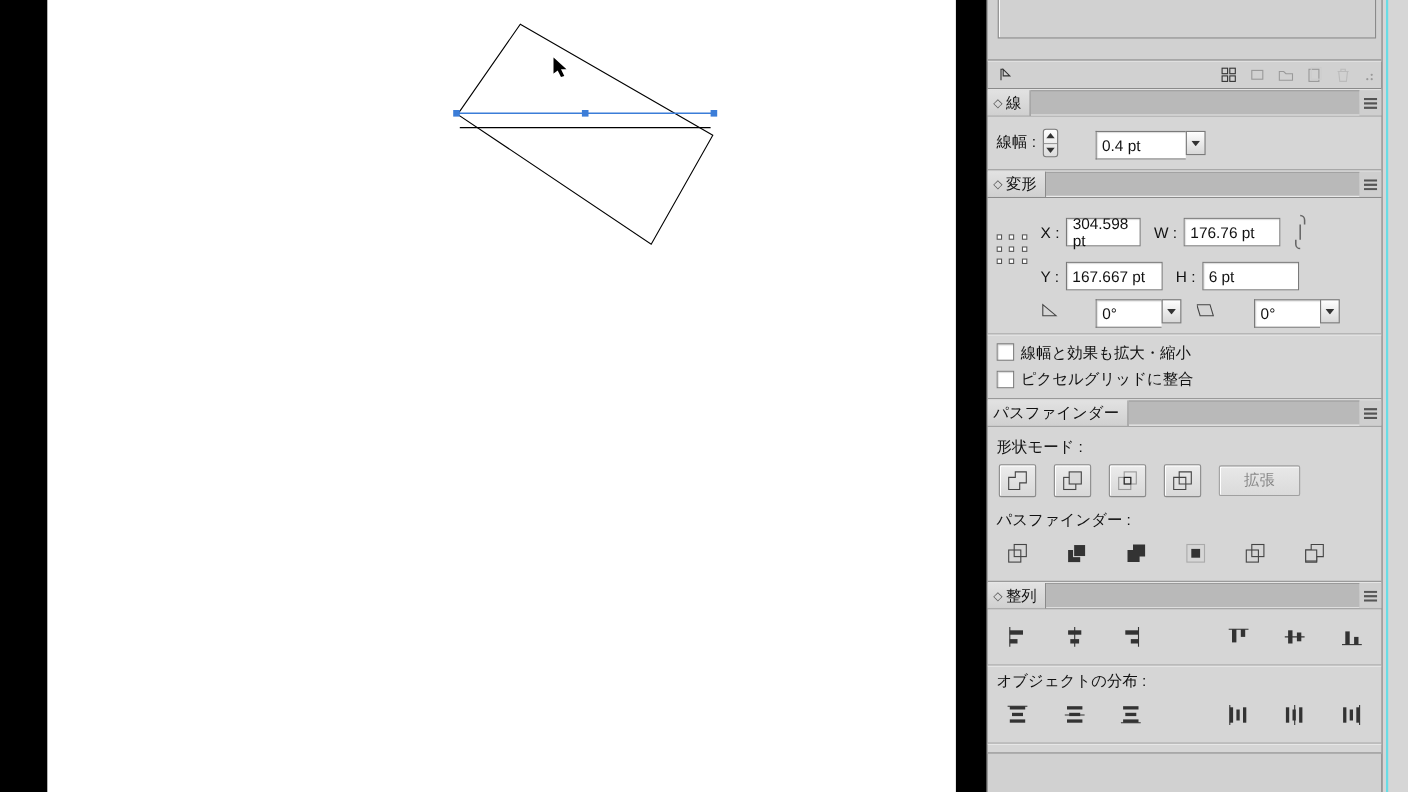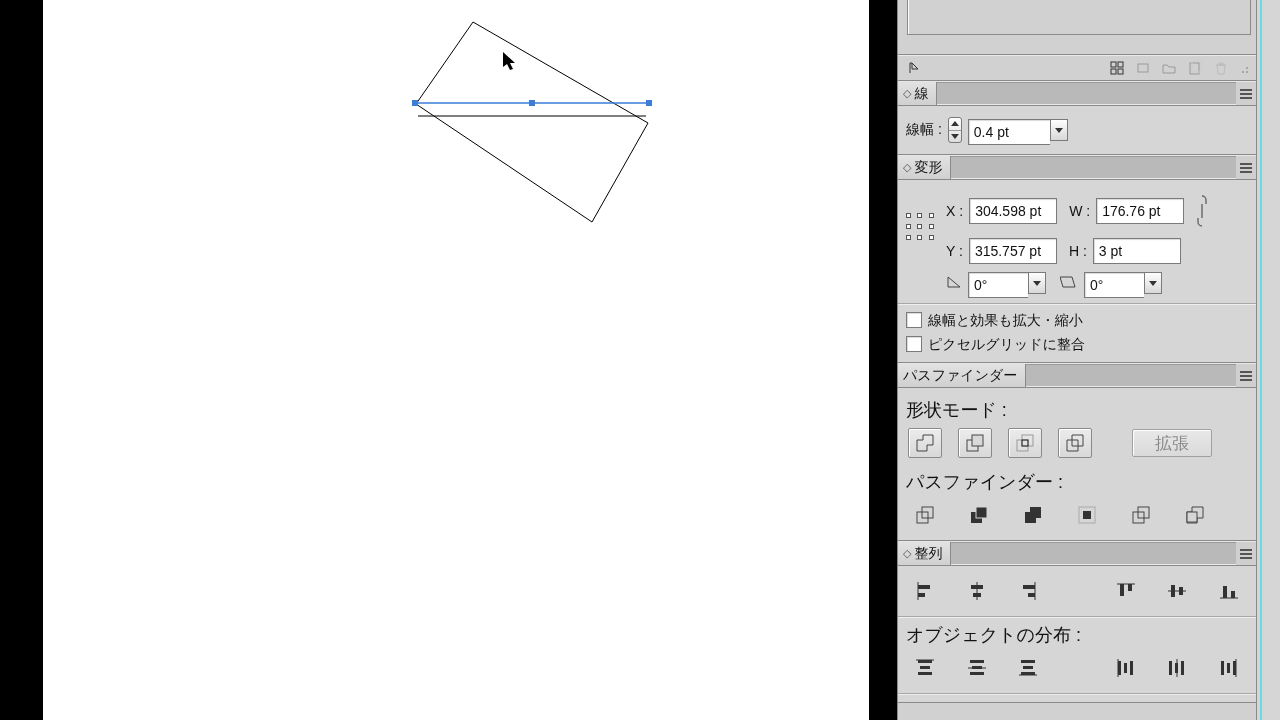--- a/index.html
+++ b/index.html
@@ -112,20 +112,21 @@
     background: #fff;
     padding: 0 5px;
     font-size: 14px;
     display: flex;
     align-items: center;
     box-shadow: inset 1px 1px 1px rgba(0,0,0,0.15);
   }
   .combo {
     display: flex;
     height: 22px;
+    margin-left: 28px;
   }
   .combo .field { border-right: none; border-radius: 0; }
   .combo .carbtn {
     width: 18px;
     border: 1px solid #7a7a7a;
     background: linear-gradient(#fefefe,#d8d8d8);
     display: flex; align-items: center; justify-content: center;
   }
 
   .refgrid {
@@ -169,26 +170,25 @@
     align-items: center;
     justify-content: center;
   }
   .widebtn {
     height: 28px;
     border: 1px solid #a0a0a0;
     background: linear-gradient(#e8e8e8,#dadada);
     box-shadow: inset 1px 1px 0 #fff;
     padding: 0 22px;
     color: #888;
-    font-size: 17px;
+    font-size: 14px;
     border-radius: 2px;
-    margin-left: 24px;
-  }
-
-  .subhdr { font-size: 18px; color: #111; margin: 4px 0 2px; }
+  }
+
+  .subhdr { font-size: 14px; color: #111; margin: 4px 0 2px; }
   .hr { height: 1px; background: #a8a8a8; margin: 6px -8px; box-shadow: 0 1px 0 #eee; }
 
   .farstrip {
     position: absolute;
     right: 0; top: 0;
     width: 24px; height: 720px;
     background: #d6d6d6;
     border-left: 1px solid #8a8a8a;
   }
   .farstrip::before {
@@ -338,34 +338,34 @@
         <span></span>
           <span></span>
           <span></span>
         <span></span>
           <span></span>
           <span></span>
       </div>
       <div style="display:flex;flex-direction:column;gap:6px">
         <div class="row" style="margin:0">
           <span class="lbl">X :</span>
-          <span class="field" style="width:88px">304.598 pt</span>
+          <span class="field" style="width:68px">304.598 pt</span>
           <span class="lbl" style="margin-left:6px">W :</span>
           <span class="field" style="width:88px">176.76 pt</span>
           <span style="margin-left:4px;color:#555">
             <svg width="16" height="34" style="margin-top:4px">
                 <path d="M8 2a4 4 0 0 1 4 4v4M8 32a4 4 0 0 1-4-4v-4M8 10v14" fill="none" stroke="#666" stroke-width="1.4"></path>
               </svg>
           </span>
         </div>
         <div class="row" style="margin:0">
           <span class="lbl">Y :</span>
-          <span class="field" style="width:88px">315.757 pt</span>
+          <span class="field" style="width:88px">167.667 pt</span>
           <span class="lbl" style="margin-left:6px">H :</span>
-          <span class="field" style="width:88px">3 pt</span>
+          <span class="field" style="width:88px">6 pt</span>
         </div>
       </div>
     </div>
     <div class="row" style="margin-left:40px">
       <span style="color:#444">
         <svg width="16" height="14">
             <path d="M2 12h12L2 2z" fill="none" stroke="#444"></path>
           </svg>
       </span>
       <span class="combo">
@@ -391,21 +391,21 @@
       </span>
     </div>
     <div class="hr"></div>
     <div style="padding:2px 0">
       <label style="display:flex;align-items:flex-start">
         <span class="chk"></span>
         <span>線幅と効果も拡大・縮小</span>
       </label>
     </div>
     <div style="padding:4px 0 2px">
-      <label style="display:flex;align-items:flex-start">
+      <label style="display:flex;align-items:center">
         <span class="chk"></span>
         <span>ピクセルグリッドに整合</span>
       </label>
     </div>
   </div>
 
   <div class="panelhead">
     <div class="tab" style="">
         <span>パスファインダー</span>
       </div>

